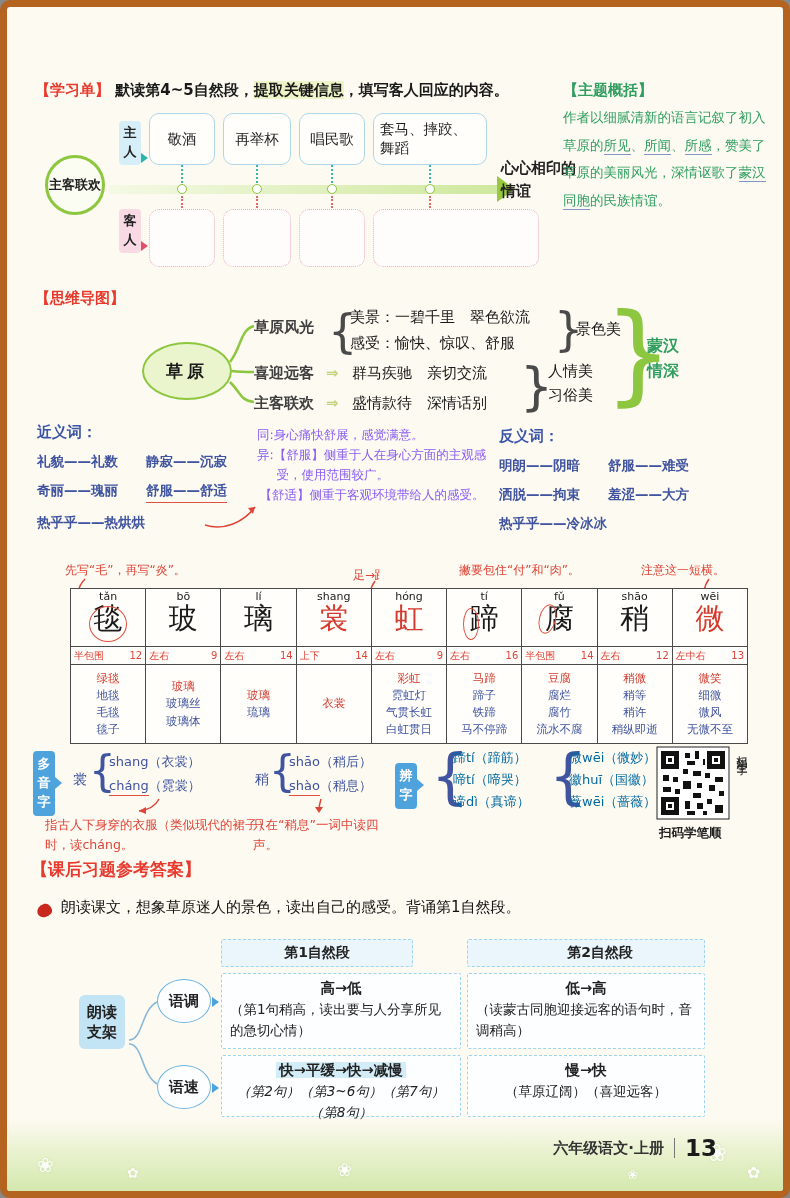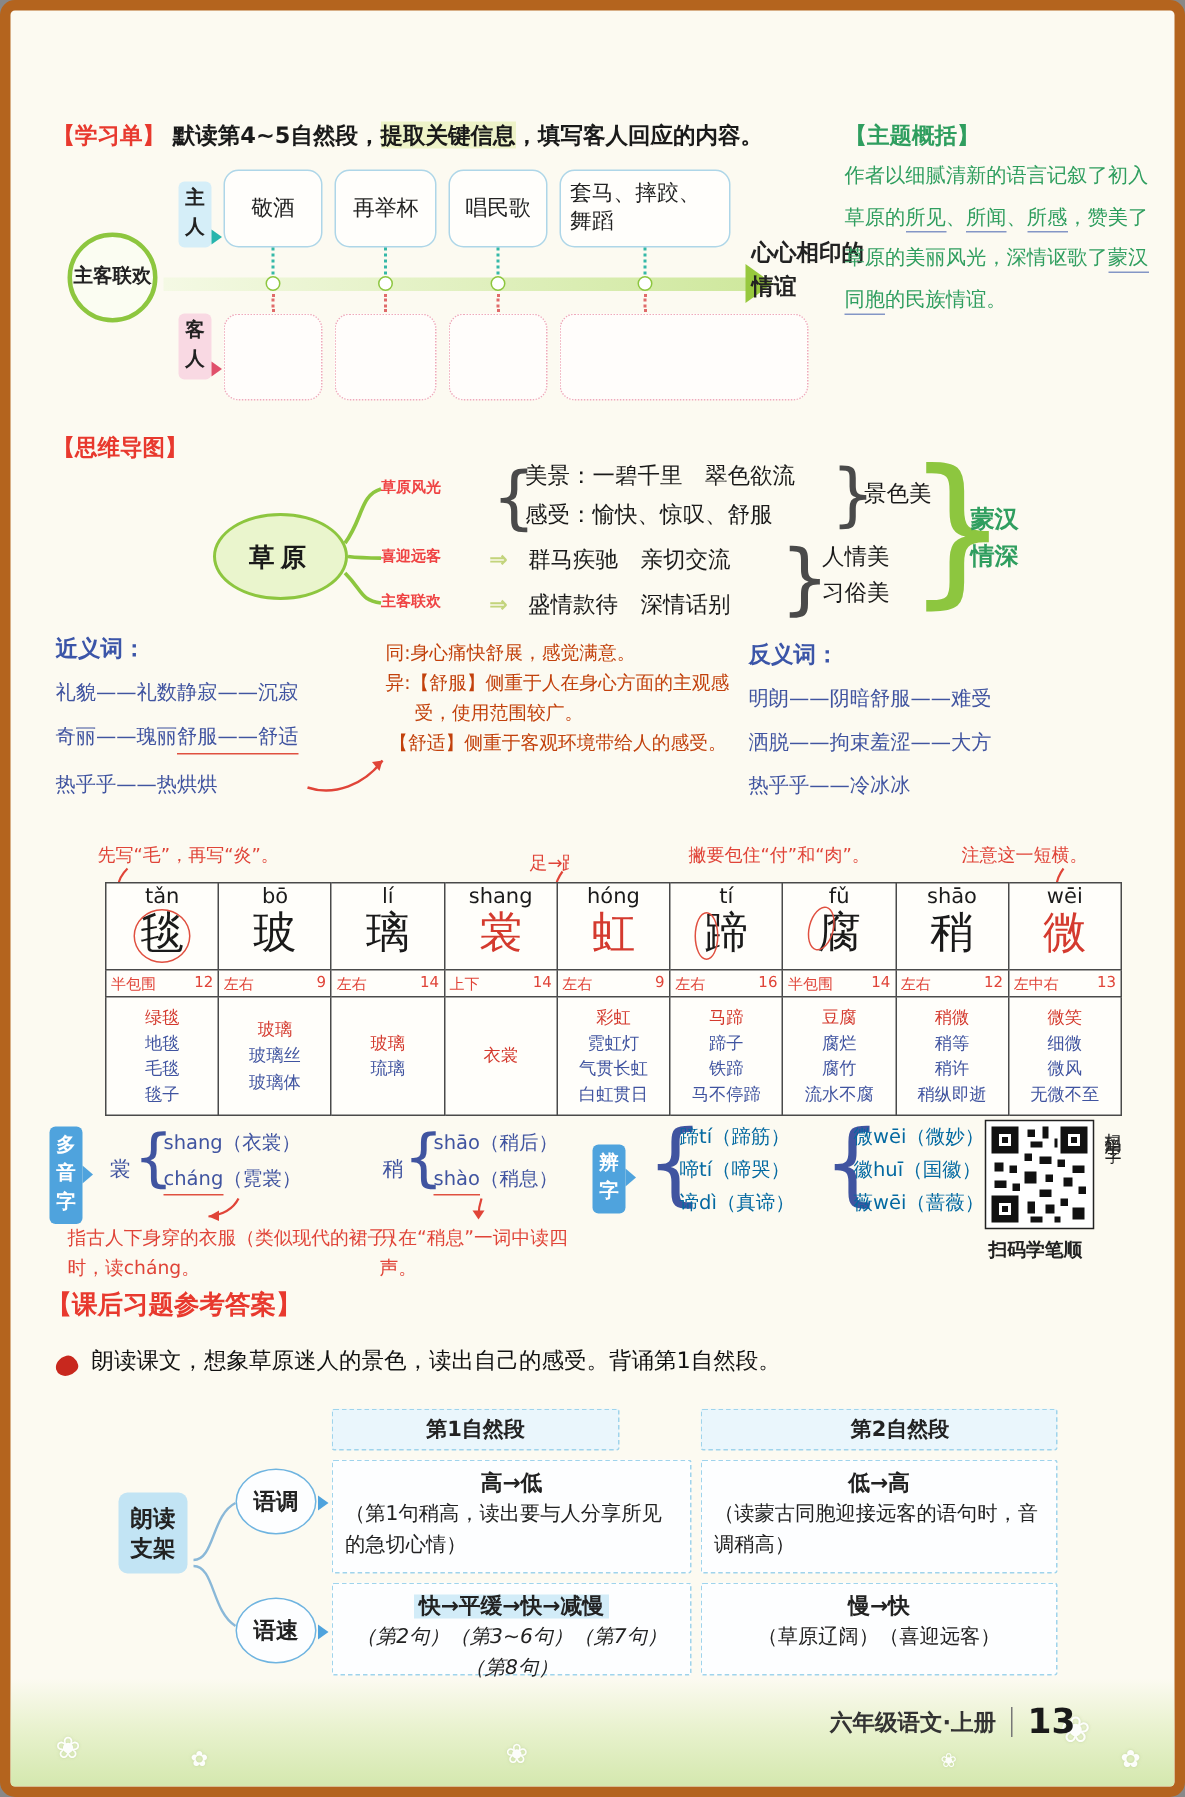--- a/index.html
+++ b/index.html
@@ -44,44 +44,44 @@
   .theme .hdr { font-size:15px; }
   .theme .body { margin-top:4px; font-size:13.5px; line-height:2.05; color:#2f9e5f; }
   .theme .ul { border-bottom:1.5px solid #8496c6; padding-bottom:1px; }
 
   
   .mm-header { left:28px; top:282px; font-size:15px; }
   .mm { left:95px; top:299px; width:672px; height:116px; }
   .mm-root { left:40px; top:36px; width:90px; height:58px; background:#eaf5cd; border:2.5px solid #8dc63f;
     border-radius:50%; display:flex; align-items:center; justify-content:center; font-size:17px; font-weight:bold;
     letter-spacing:4px; color:#1a1a1a; }
-  .mm-label { font-size:10px; font-weight:600; color:#ef4444; }
+  .mm-label { font-size:15px; font-weight:600; color:#404040; }
   .mm-text { font-size:15px; font-weight:500; color:#1a1a1a; }
   .mm-brace { color:#4a4a4a; font-family:"DejaVu Sans",sans-serif; font-weight:normal; }
   .mm-arrow { color:#c3d47c; font-size:15px; font-weight:bold; }
   .mm-conclusion { left:545px; top:28px; width:36px; font-size:16px; font-weight:bold; color:#2f9e5f; line-height:1.55; }
 
   
   .syn { left:30px; top:416px; width:218px; }
   .syn-title { font-size:15px; font-weight:bold; color:#3b55a8; }
-  .pair-row { display:flex; gap:0; margin-top:11px; }
+  .pair-row { display:flex; gap:28px; margin-top:11px;font-weight:bold; }
   .pair { font-size:13.5px; color:#4054a0; white-space:nowrap; }
   .ul-red { border-bottom:1.5px solid #e05040; padding-bottom:2px; }
-  .syn-note { left:250px; top:418px; width:238px; font-size:12.5px; color:#c2410c; line-height:1.6; }
+  .syn-note { left:250px; top:418px; width:238px; font-size:12.5px; color:#8b5cf6; line-height:1.6; }
   .syn-note p.ind { padding-left:1.55em; text-indent:-1.55em; }
   .syn-note p.ind2 { padding-left:0.2em; }
   .ant { left:492px; top:420px; width:275px; }
 
   
   .tbl-ann { font-size:12px; color:#e04438; white-space:nowrap; }
   table.chars { position:absolute; left:63px; top:581px; width:678px; border-collapse:collapse;
     background:#fffefa; table-layout:fixed; }
   table.chars td { border:1px solid #4a4a4a; padding:0; }
   .cell-top { height:56px; text-align:center; position:relative; }
-  .cell-py { font-size:14px; color:#1a1a1a; margin-top:1px; }
+  .cell-py { font-size:11px; color:#1a1a1a; margin-top:1px; }
   .cell-char { font-size:29px; font-family:"DejaVu Serif","Liberation Serif",serif; color:#1a1a1a; line-height:1.05; }
   .cell-char.red { color:#d43a2e; }
   .char-circle { position:absolute; border:1.5px solid #e05040; border-radius:50%; }
   .cell-struct { height:17px; display:flex; justify-content:space-between; align-items:center;
     font-size:10px; color:#e04438; padding:0 3px; white-space:nowrap; }
   .cell-words { height:78px; display:flex; flex-direction:column; justify-content:center;
     text-align:center; font-size:11.5px; line-height:1.5; color:#4054a0; }
   .cell-words .w0 { color:#d43a2e; }
 
   

